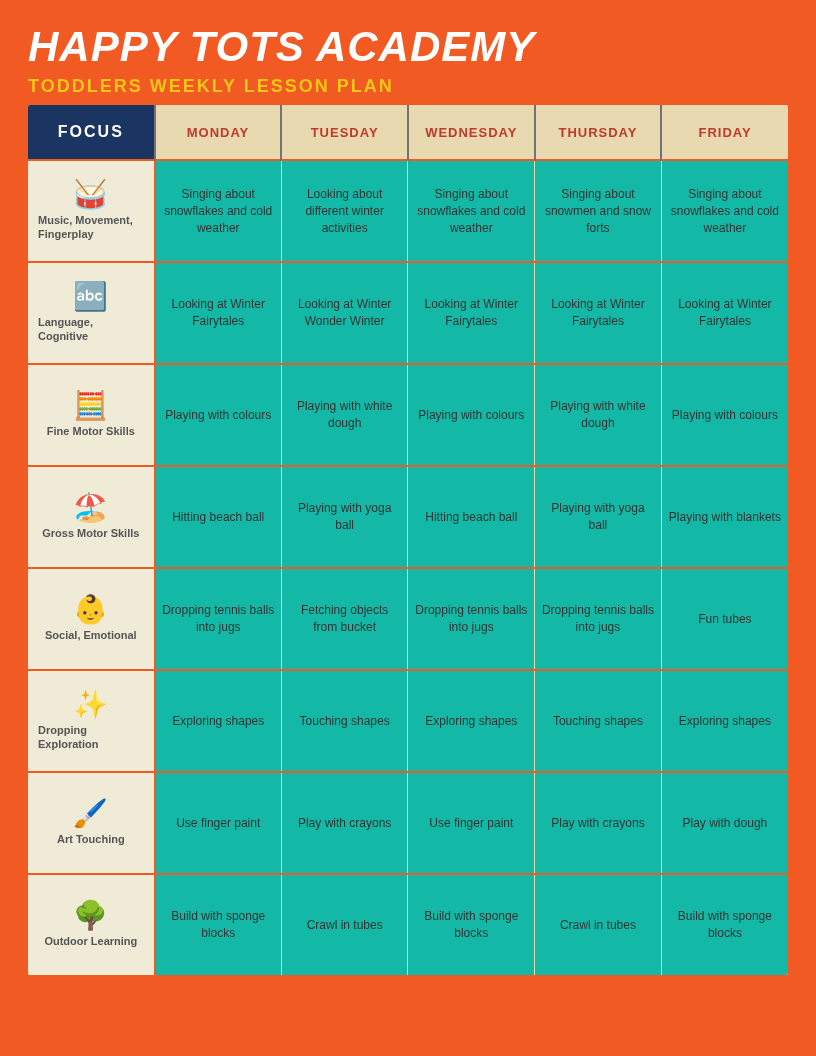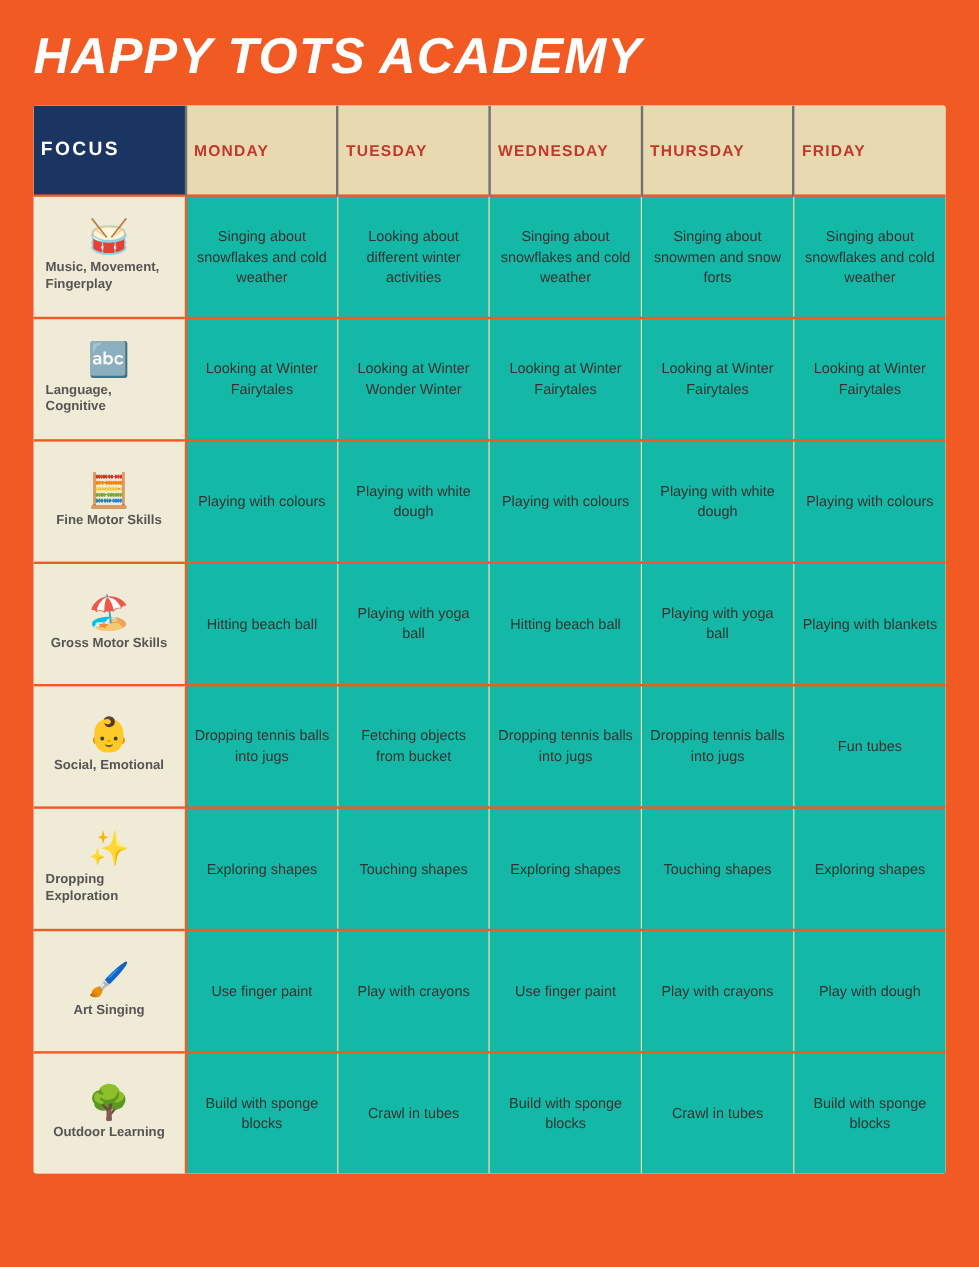--- a/index.html
+++ b/index.html
@@ -6,21 +6,21 @@
     body {
       background-color: #f15a22;
       font-family: Arial, sans-serif;
       width: 816px;
       min-height: 1056px;
       padding: 24px 28px 28px 28px;
     }
     .header {
       display: flex;
       align-items: center;
-      margin-bottom: 18px;
+      margin-bottom: 8px;
       gap: 24px;
     }
     .header-title {
       font-size: 42px;
       font-weight: 900;
       color: #fff;
       letter-spacing: 1px;
       line-height: 1.1;
       font-style: italic;
     }
@@ -36,22 +36,22 @@
       background: #f5f0e0;
       border-radius: 2px;
       overflow: hidden;
     }
     table {
       width: 100%;
       border-collapse: collapse;
       table-layout: fixed;
     }
     thead tr th {
-      padding: 28px 6px;
-      text-align: left;
+      padding: 18px 6px;
+      text-align: center;
       font-size: 13px;
       font-weight: 700;
       letter-spacing: 1px;
       color: #fff;
     }
     thead tr th:first-child {
       background-color: #1a3561;
       font-size: 16px;
       letter-spacing: 2px;
     }
@@ -104,20 +104,21 @@
       line-height: 1.4;
       font-size: 12px;
     }
   </style>
 </head>
 <body>
 
 <div class="header">
   <div>
     <div class="header-title">HAPPY TOTS ACADEMY</div>
+    <div class="header-subtitle">TODDLERS WEEKLY LESSON PLAN</div>
   </div>
 </div>
 
 <div class="table-wrapper">
   <table>
     <thead>
       <tr>
         <th>FOCUS</th>
         <th>MONDAY</th>
         <th>TUESDAY</th>
@@ -262,21 +263,21 @@
             <div class="activity-cell">Touching shapes</div>
           </td>
           <td>
             <div class="activity-cell">Exploring shapes</div>
           </td>
         </tr>
         <tr>
           <td>
             <div class="focus-cell">
               <span class="focus-icon">🖌️</span>
-              <span class="focus-label">Art Singing</span>
+              <span class="focus-label">Art Touching</span>
             </div>
           </td>
           <td>
             <div class="activity-cell">Use finger paint</div>
           </td>
           <td>
             <div class="activity-cell">Play with crayons</div>
           </td>
           <td>
             <div class="activity-cell">Use finger paint</div>

